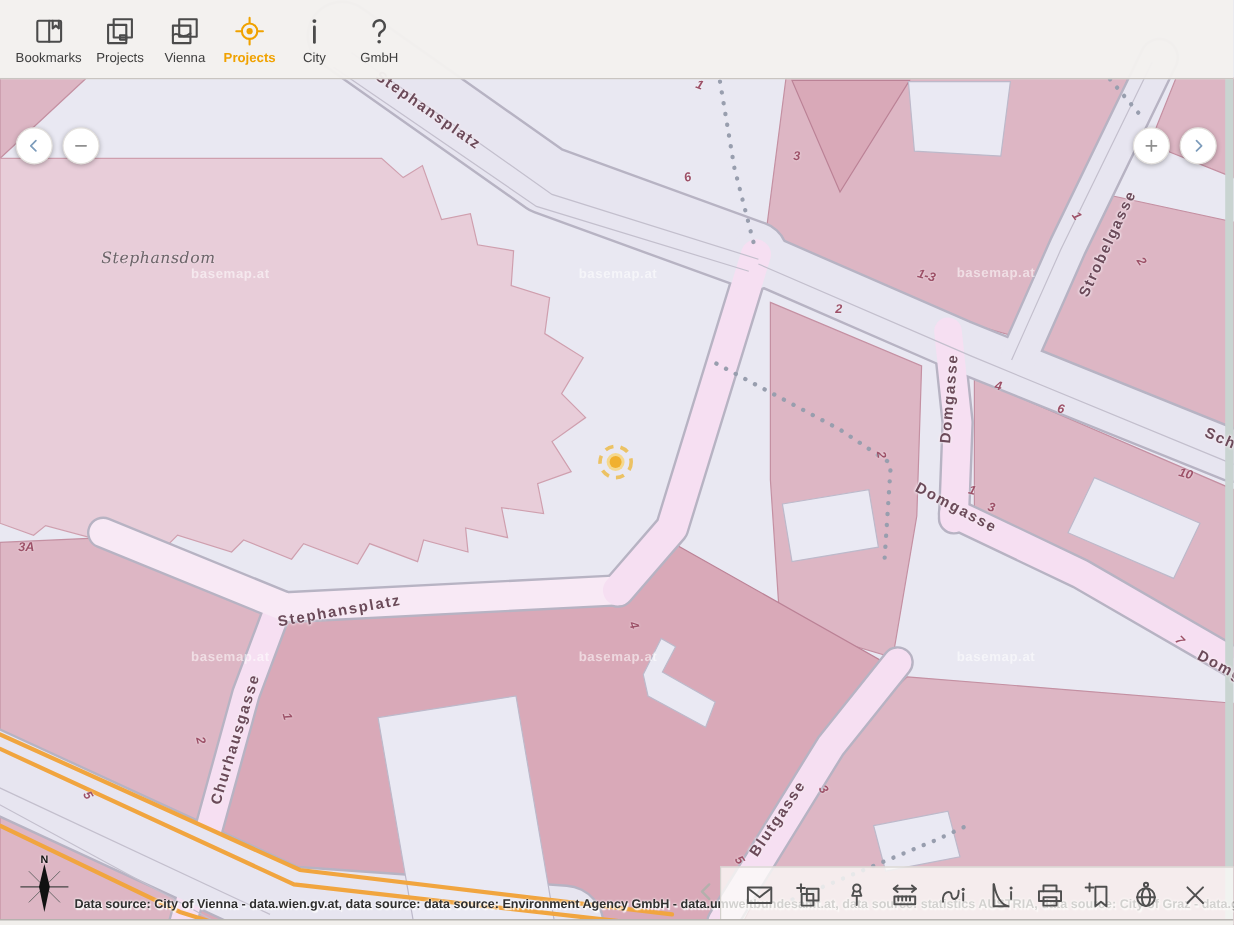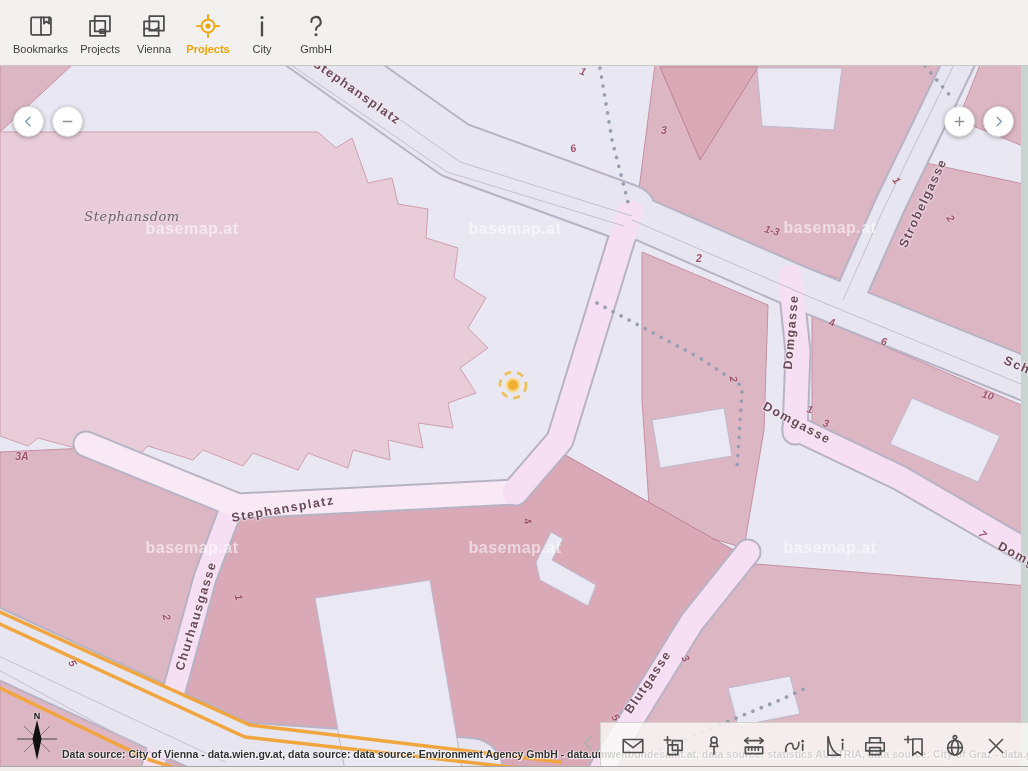--- a/index.html
+++ b/index.html
@@ -8,21 +8,21 @@
   #map-svg{position:absolute;left:0;top:0;z-index:0}
   
   #map-labels{position:absolute;left:0;top:0;width:1028px;height:771px;z-index:1;pointer-events:none}
   .map-label{position:absolute;transform:translate(-50%,-50%);white-space:nowrap}
   .street-label{font-size:12.5px;font-weight:bold;letter-spacing:1.5px;color:#6b4a59;
     text-shadow:0 0 2px #f6ecf3,0 0 2px #f6ecf3,0 0 3px #f6ecf3}
   .num-label{font-size:10.5px;font-style:italic;font-weight:bold;color:#9d5168;
     text-shadow:0 0 2px rgba(255,255,255,.7)}
   .poi-label{font-family:"DejaVu Serif",serif;font-style:italic;font-size:13px;color:#6b6368;
     letter-spacing:.5px;text-shadow:0 0 2px rgba(255,255,255,.6)}
-  .wm-label{font-size:16px;font-weight:bold;letter-spacing:.5px;color:rgba(255,255,255,.55)}
+  .wm-label{font-size:11px;font-weight:bold;letter-spacing:.5px;color:rgba(255,255,255,.55)}
   
   #topbar{position:absolute;left:0;top:0;width:100%;height:65px;z-index:7;
     background:rgba(243,241,238,.97);border-bottom:1px solid #c9c5c1;
     display:flex;align-items:center}
   #main-menu{display:flex;align-items:stretch;padding-left:8px}
   .tb-item{display:flex;flex-direction:column;align-items:center;justify-content:center;
     min-width:54px;padding:4px 5px 2px;color:#4b4b4b;cursor:pointer;background:none;border:none}
   .tb-item .icon{width:28px;height:28px}
   .tb-item .tb-label{font-size:11px;color:#3d3d3d;margin-top:3px}
   .tb-item.active{color:#f0a200}

